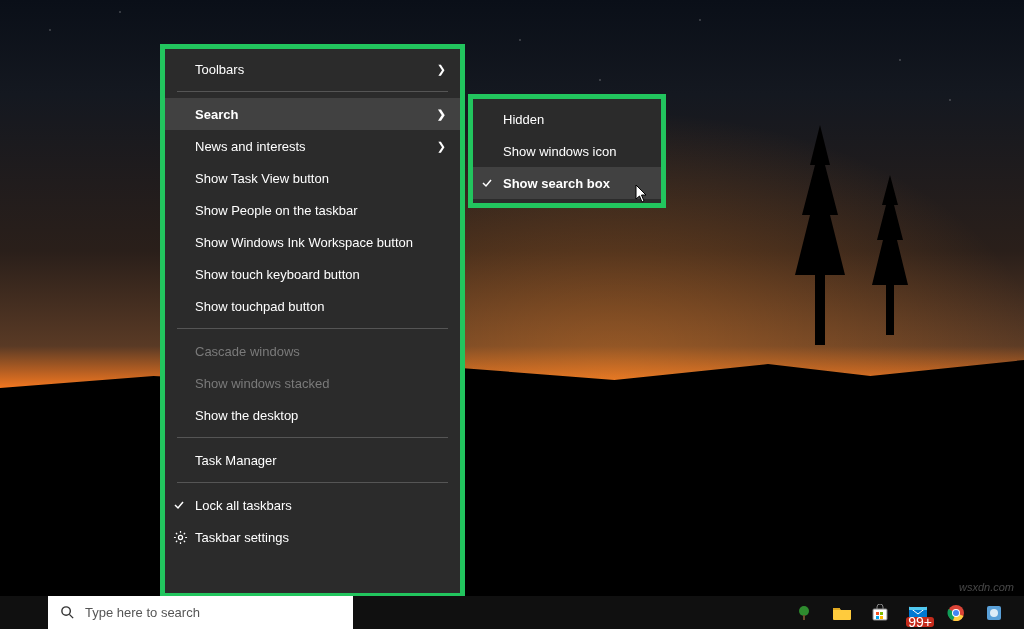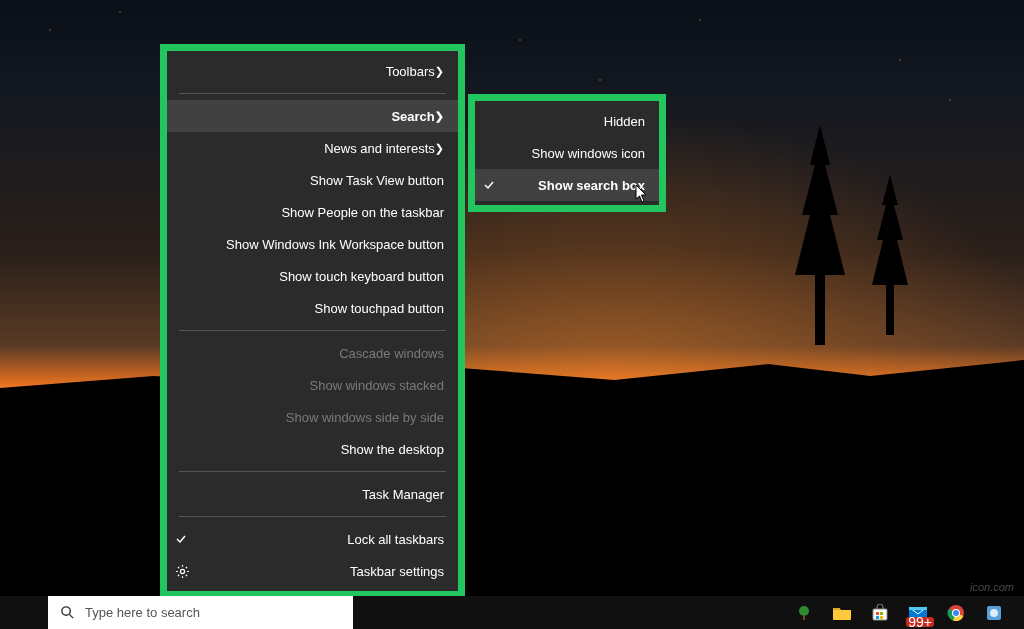--- a/index.html
+++ b/index.html
@@ -43,24 +43,23 @@
         radial-gradient(1px 1px at 900px 60px, #fff, transparent),
         radial-gradient(1px 1px at 950px 100px, #fff, transparent),
         radial-gradient(1px 1px at 120px 12px, #fff, transparent);
       opacity: 0.6;
     }
 
     
     .context-menu {
       position: absolute;
       background: #2b2b2b;
-      border: 7px solid #22c55e;
+      border: 5px solid #22c55e;
       color: #fff;
       padding: 4px 0;
-      text-align: right;
     }
     .main-menu {
       top: 44px;
       left: 160px;
       width: 305px;
       height: 554px;
     }
     .sub-menu {
       top: 94px;
       left: 468px;
@@ -214,23 +213,20 @@
   </div>
 
   <div class="menu-sep"></div>
 
   <div class="menu-item disabled">
     <span class="menu-label">Cascade windows</span>
   </div>
   <div class="menu-item disabled">
     <span class="menu-label">Show windows stacked</span>
   </div>
-  <div class="menu-item disabled">
-    <span class="menu-label">Show windows side by side</span>
-  </div>
   <div class="menu-item">
     <span class="menu-label">Show the desktop</span>
   </div>
 
   <div class="menu-sep"></div>
 
   <div class="menu-item">
     <span class="menu-label">Task Manager</span>
   </div>
 
@@ -269,21 +265,21 @@
         </svg>
     </span>
     <span class="menu-label">Show search box</span>
   </div>
 </div>
 
 <svg class="cursor" width="14" height="20" viewBox="0 0 14 20">
   <path fill="#fff" stroke="#000" stroke-width="1" d="M1 1 L1 15 L4.5 12 L7 18 L9 17 L6.5 11 L11 11 Z"></path>
 </svg>
 
-<div class="watermark">icon.com</div>
+<div class="watermark">wsxdn.com</div>
 
 <div class="taskbar">
   <div class="search-box">
     <span class="sicon">
       <svg width="15" height="15" viewBox="0 0 16 16">
           <circle cx="6.5" cy="6.5" r="4.5" stroke="#333" stroke-width="1.5" fill="none"></circle>
           <line x1="10" y1="10" x2="14" y2="14" stroke="#333" stroke-width="1.5"></line>
         </svg>
     </span>
     <span>Type here to search</span>

